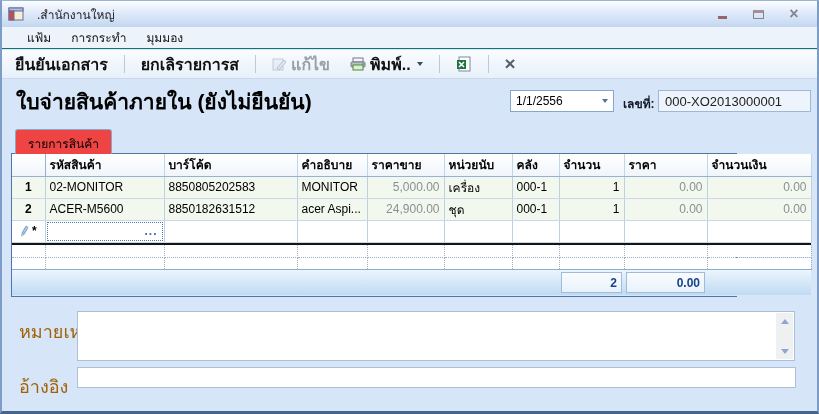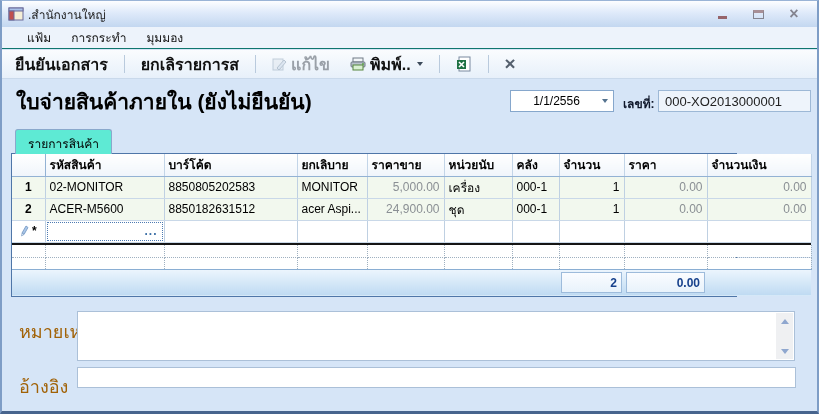--- a/index.html
+++ b/index.html
@@ -9,21 +9,21 @@
     border-left:2px solid #7e9dc6; border-right:2px solid #7e9dc6;
     border-top:1px solid #9ab4d6; border-bottom:3px solid #47648d;
     overflow:hidden;
   }
   
   .titlebar{
     position:absolute; left:0; top:0; right:0; height:26px;
     background:linear-gradient(180deg,#fdfeff 0%,#dfeafa 45%,#c3d7f0 100%);
     display:flex; align-items:center; padding:0 8px 0 6px; font-size:12px; color:#222;
   }
-  .titlebar .ttl{ margin-left:4px; }
+  .titlebar .ttl{ margin-left:13px; }
   .win-controls{ margin-left:auto; display:flex; align-items:center; gap:22px; padding-right:8px;}
   .wc{ width:14px; height:14px; display:flex; align-items:center; justify-content:center; cursor:default;}
   .glyph-min{ width:9px; height:3px; background:#96646a; margin-top:6px;}
   .glyph-max{ width:11px; height:9px; border:1px solid #84848f; border-top:3px solid #a88f96; background:transparent;}
   .glyph-close::before{ content:"\00D7"; font-size:16px; font-weight:bold; color:#84848f; line-height:14px;}
   
   .menubar{
     position:absolute; left:0; top:26px; right:0; height:22px;
     background:#edf3fb; display:flex; align-items:center; font-size:12px; padding-left:16px; gap:2px;
     border-bottom:1px solid #0f766e;
@@ -40,33 +40,33 @@
   .tbtn.disabled{ color:#9aa0a8; font-weight:bold; }
   .tsep{ width:1px; height:18px; background:#b9cadd; margin:0 3px; }
   .dd-arrow{ width:0; height:0; border-left:3.5px solid transparent; border-right:3.5px solid transparent; border-top:4px solid #3c4a5a; margin-left:2px;}
   .xglyph::before{ content:"\00D7"; font-size:19px; font-weight:bold; color:#55606e; line-height:16px;}
   
   .doc-title{ position:absolute; left:14px; top:84px; font-size:21px; font-weight:bold; color:#000; }
   .combo{
     position:absolute; left:508px; top:89px; width:104px; height:22px;
     background:#fff; border:1px solid #86a7cc; font-size:12px; display:flex; align-items:center;
   }
-  .combo .val{ flex:1; padding-left:5px; color:#000;text-align:center;}
+  .combo .val{ flex:1; padding-left:5px; color:#000;}
   .combo .btn{ width:16px; height:100%; display:flex; align-items:center; justify-content:center;}
   .combo .btn .dd-arrow{ border-top-color:#55738f; margin:0;}
   .num-label{ position:absolute; left:621px; top:93px; font-size:12px; font-weight:bold; color:#0f172a;}
   .num-field{
     position:absolute; left:656px; top:89px; width:153px; height:22px;
     background:#eef4fb; border:1px solid #9db8d6; font-size:13px; color:#222;
     display:flex; align-items:center; padding-left:6px;
   }
   
   .tab{
     position:absolute; left:13px; top:128px; height:25px; z-index:3;
-    background:#5eead4; border:1px solid #8aa8cc; border-bottom:none;
+    background:#ef4444; border:1px solid #8aa8cc; border-bottom:none;
     border-radius:3px 3px 0 0; font-size:12px; color:#000;
     padding:4px 12px 0 12px;
   }
   
   .grid-wrap{
     position:absolute; left:9px; top:152px; width:726px; z-index:2;
     border:1px solid #4f76a8; background:#fff;
   }
   table.grid{ border-collapse:collapse; table-layout:fixed; width:799px; font-size:12px; }
   table.grid td,table.grid th{ overflow:hidden; white-space:nowrap; height:22px; padding:0 4px; vertical-align:middle;}
@@ -213,21 +213,21 @@
           <col style="width:47px">
           <col style="width:65px">
         <col style="width:83px">
           <col style="width:104px">
       </colgroup>
       <tbody>
           <tr class="hdr">
         <th class="rowhead"></th>
         <th>รหัสสินค้า</th>
         <th>บาร์โค้ด</th>
-        <th>ยกเลิบาย</th>
+        <th>คำอธิบาย</th>
         <th>ราคาขาย</th>
         <th>หน่วยนับ</th>
         <th>คลัง</th>
         <th>จำนวน</th>
         <th>ราคา</th>
         <th>จำนวนเงิน</th>
       </tr>
       <tr class="data">
         <td class="rowhead">1</td>
         <td>02-MONITOR</td>

